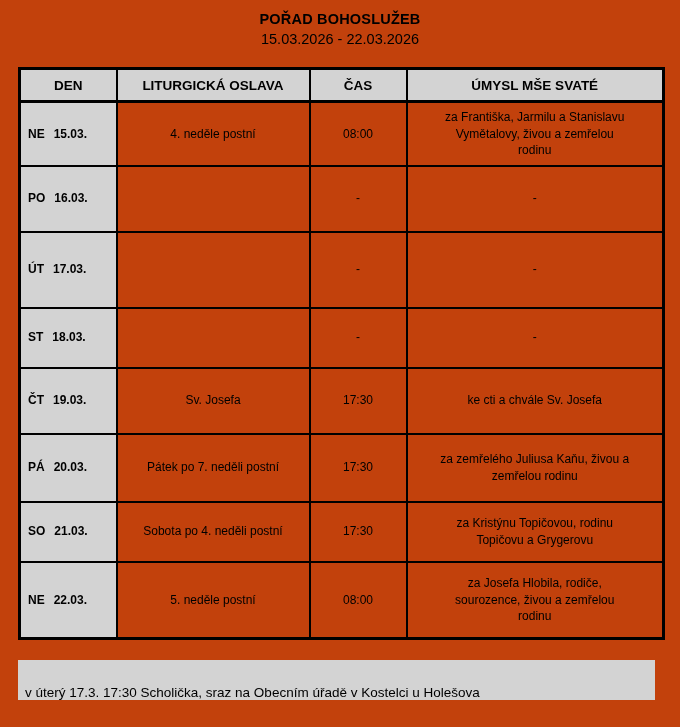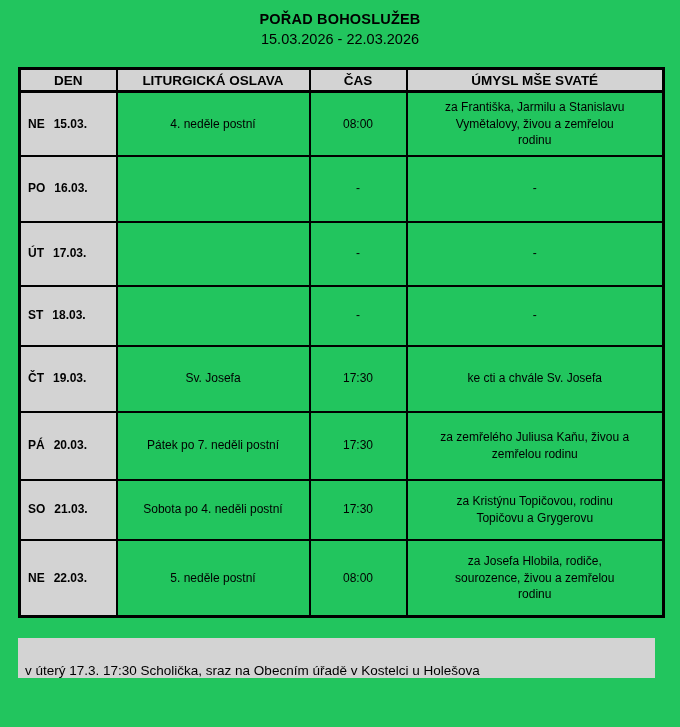--- a/index.html
+++ b/index.html
@@ -5,21 +5,21 @@
   * { margin: 0; padding: 0; box-sizing: border-box; }
   html, body {
     width: 680px;
     background: #ffffff;
     font-family: "Liberation Sans", sans-serif;
     color: #000000;
   }
   .page {
     width: 680px;
     height: 727px;
-    background: #22c55e;
+    background: #c2410c;
     overflow: hidden;
   }
   
   .doc-header {
     padding-top: 9px;
     text-align: center;
     line-height: 20px;
   }
   .doc-title, .doc-subtitle {
     font-size: 14.5px;
@@ -43,21 +43,21 @@
   }
   table.schedule { border: 3px solid #000000; }
   table.schedule thead th { border-bottom: 3px solid #000000; }
 
   col.c-den   { width: 97px;  }
   col.c-lit   { width: 193px; }
   col.c-cas   { width: 97px;  }
   col.c-umysl { width: 257px; }
 
   th {
-    height: 23px;
+    height: 33px;
     background: #d3d3d3;
     font-size: 13.5px;
     font-weight: bold;
     text-align: center;
     vertical-align: middle;
   }
   td {
     font-size: 12px;
     vertical-align: middle;
     text-align: center;
@@ -73,21 +73,21 @@
   }
   td.day-cell .day-wrap {
     display: flex;
     gap: 9px;
     align-items: center;
   }
   td.intention-cell { white-space: pre-line; }
 
   tr.r0 td { height: 64px; }
   tr.r1 td { height: 66px; }
-  tr.r2 td { height: 64px; }
+  tr.r2 td { height: 76px; }
   tr.r3 td { height: 60px; }
   tr.r4 td { height: 66px; }
   tr.r5 td { height: 68px; }
   tr.r6 td { height: 60px; }
   tr.r7 td { height: 77px; }
 
   
   .footer-note {
     margin: 20px 0 8px 18px;
     width: 637px;

